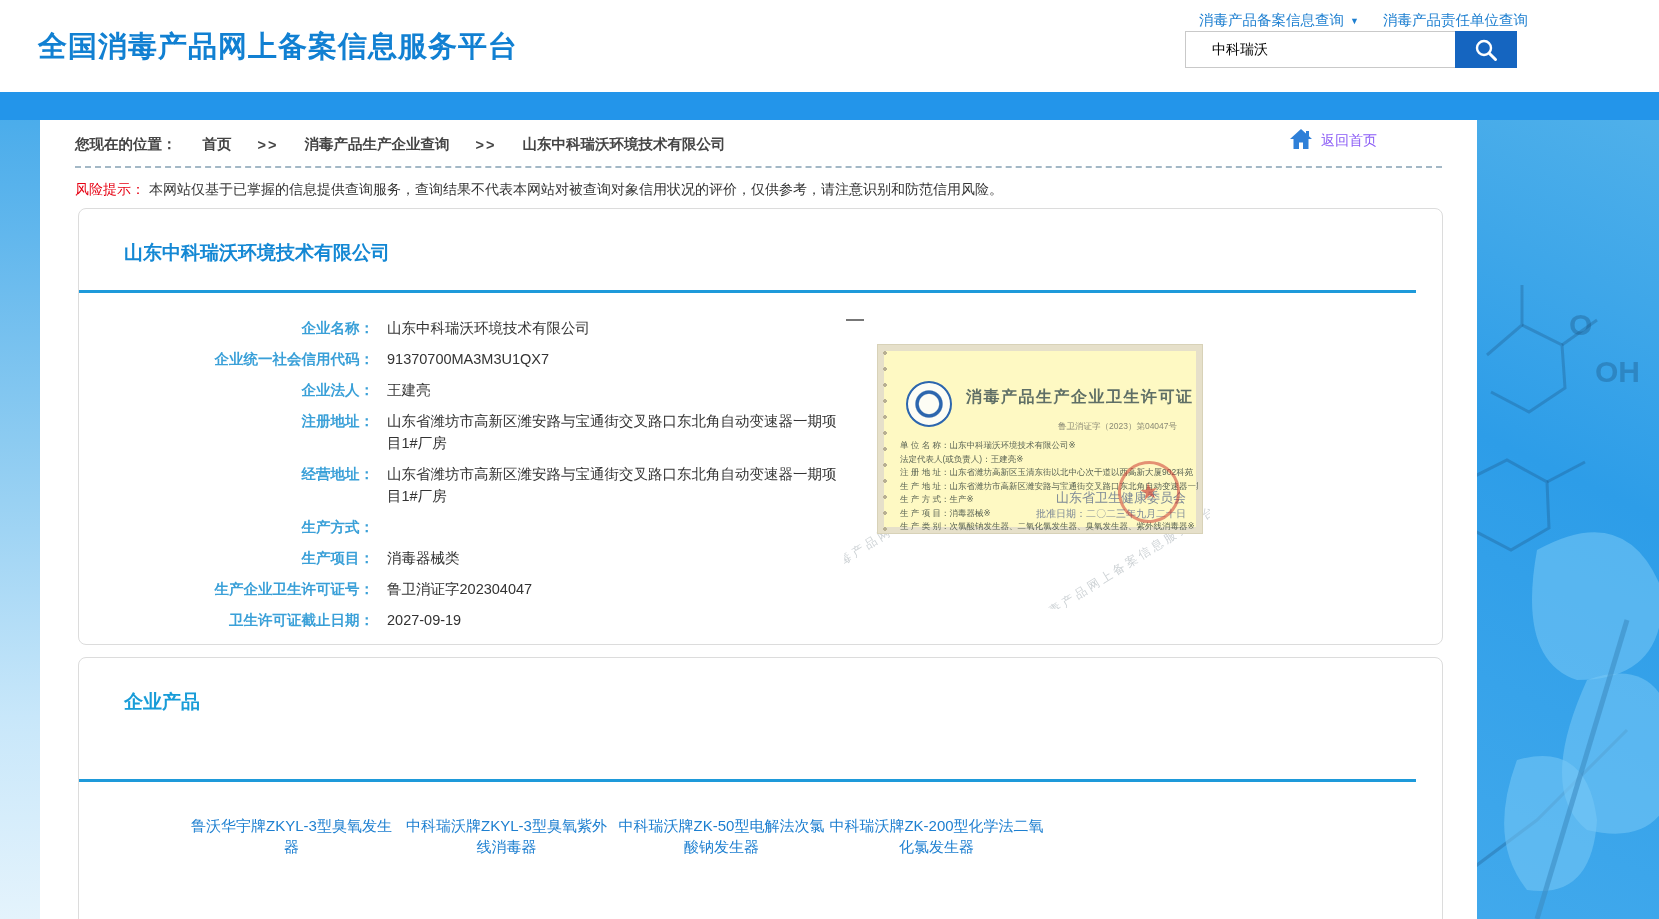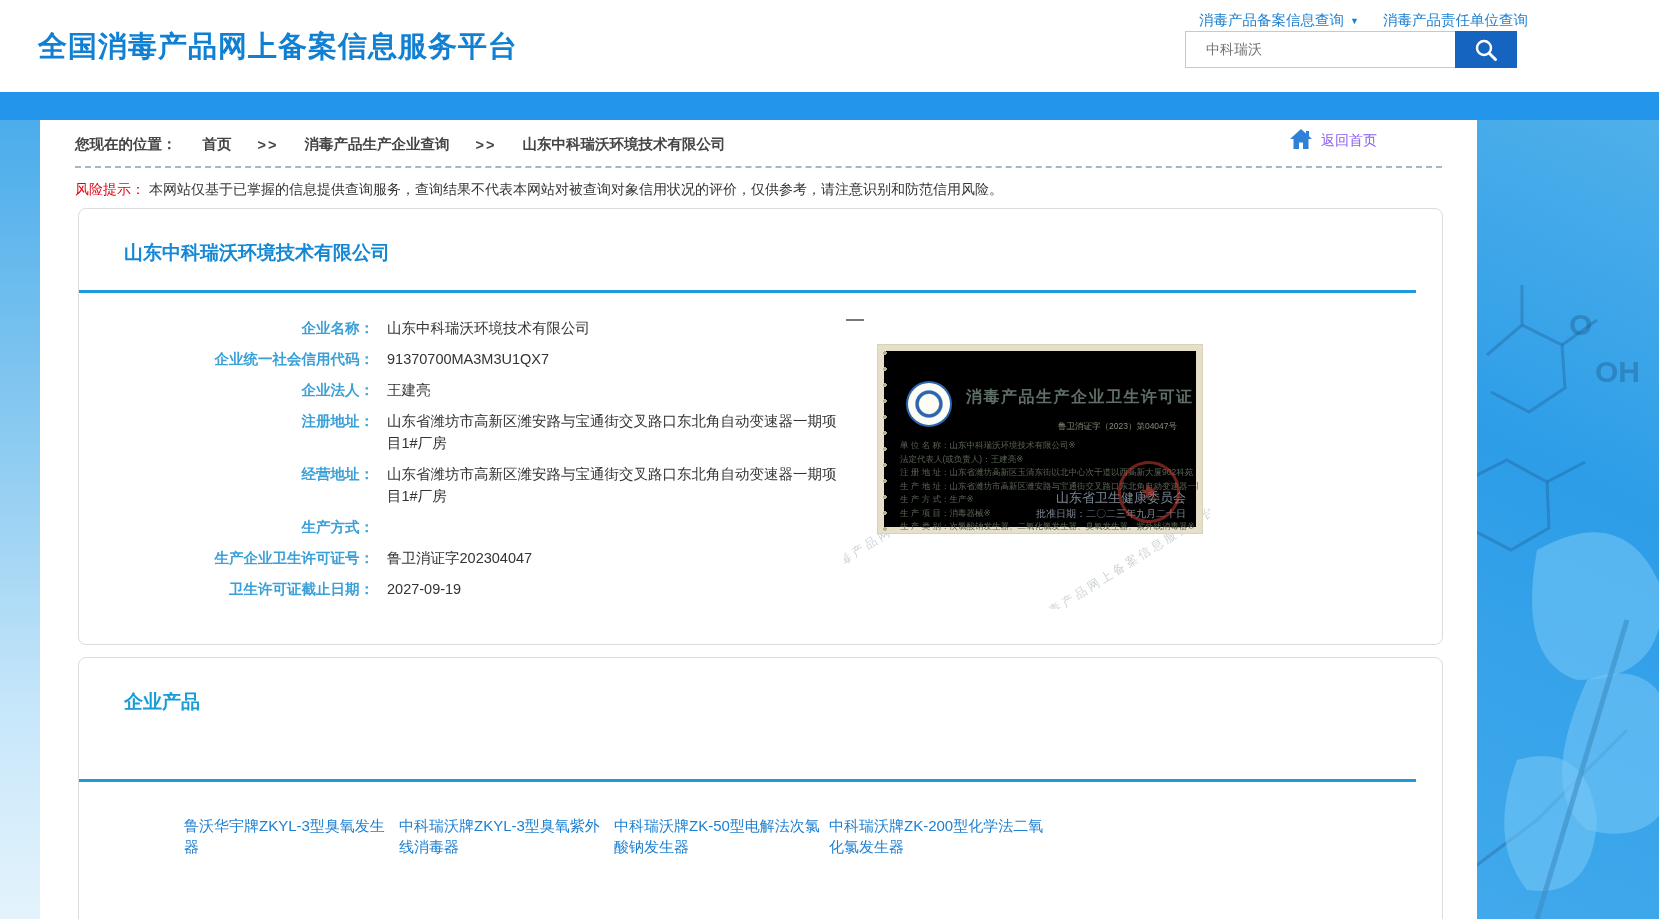--- a/index.html
+++ b/index.html
@@ -9,21 +9,21 @@
     font-family:"Liberation Sans","DejaVu Sans",sans-serif;
     background:linear-gradient(180deg,#34a2e9 0%,#57b2ec 20%,#8ccbf1 48%,#c8e7fa 78%,#e4f3fc 100%);
   }
   
   .header { position:absolute; top:0; left:0; width:100%; height:92px; background:#fff; z-index:5; }
   .site-title { position:absolute; left:38px; top:27px; font-size:29px; font-weight:bold; color:#1180d2; letter-spacing:1px; }
   .top-nav { position:absolute; top:11px; right:131px; display:flex; gap:24px; font-size:14.5px; color:#1d7fd0; }
   .top-nav a { color:#1d7fd0; text-decoration:none; cursor:pointer; display:flex; align-items:center; gap:6px; }
   .caret { font-size:9px; color:#1d7fd0; }
   .search-wrap { position:absolute; top:31px; right:142px; display:flex; height:37px; }
-  .search-input { width:270px; height:37px; border:1px solid #c9c9c9; border-right:none; padding:0 20px; font-size:14px; color:#737373; outline:none; font-family:inherit; }
+  .search-input { width:270px; height:37px; border:1px solid #c9c9c9; border-right:none; padding:0 26px; font-size:14px; color:#000000; outline:none; font-family:inherit; }
   .search-btn { width:62px; height:37px; background:#1565c0; border:none; cursor:pointer; display:flex; align-items:center; justify-content:center; }
   
   .banner { position:absolute; top:92px; left:0; width:100%; height:28px; background:#2395ea; z-index:2; }
   
   .bg-right { position:absolute; top:120px; right:0; width:182px; height:799px; z-index:1;
     background:linear-gradient(205deg,#4fb0ea 0%,#2d9de8 45%,#41a9ec 100%); }
   
   .container { position:absolute; top:120px; left:40px; width:1437px; height:799px; background:#fff; z-index:3; }
   .breadcrumb { position:absolute; top:15px; left:35px; font-size:14.5px; font-weight:bold; color:#444; display:flex; gap:26px; align-items:center; }
   .breadcrumb .bc-link { cursor:pointer; }
@@ -43,42 +43,42 @@
   
   .fields { padding-top:24px; }
   .field-row { display:flex; margin-bottom:9px; line-height:22px; font-size:14.5px; }
   .field-label { width:295px; text-align:right; color:#3aa0d8; font-weight:bold; flex:0 0 295px; }
   .field-value { margin-left:13px; color:#333; max-width:458px; }
   
   .cert-wrap { position:absolute; left:765px; top:105px; width:366px; height:295px; background:#fff; overflow:hidden; }
   .cert-dash { position:absolute; left:2px; top:5px; width:18px; height:2px; background:#777; }
   .watermark { position:absolute; font-size:12px; color:rgba(100,115,125,.32); transform:rotate(-32deg); white-space:nowrap; letter-spacing:3px; pointer-events:none; }
   .wm1 { left:-60px; top:200px; } .wm2 { left:40px; top:110px; } .wm3 { left:150px; top:250px; }
-  .cert { position:absolute; left:33px; top:30px; width:326px; height:190px; background:#000000;
+  .cert { position:absolute; left:33px; top:30px; width:326px; height:190px; background:#fef9c3;
     border:1px solid #d8d2b8; box-shadow:inset 0 0 0 6px #e6e0ca; overflow:hidden; }
   .cert-perf { position:absolute; left:3px; top:0; bottom:0; width:8px;
     background:repeating-radial-gradient(circle at 4px 8px, #b8b093 0 1.6px, transparent 2px 16px); background-size:8px 16px; }
   .cert-emblem { position:absolute; left:28px; top:36px; width:46px; height:46px; border-radius:50%;
     background:radial-gradient(circle, #fdfdf5 0 32%, #2c66ae 36% 44%, #fdfdf5 48% 70%, #2c66ae 74%); border:2px solid #2c66ae; }
   .cert-title { position:absolute; left:88px; top:42px; font-family:"Liberation Serif","DejaVu Serif",serif;
     font-size:16px; font-weight:bold; color:#5f6f66; letter-spacing:1.5px; white-space:nowrap; }
   .cert-number { position:absolute; top:76px; left:180px; font-size:8.5px; color:#8a8a76; white-space:nowrap; }
   .cert-lines { position:absolute; left:22px; top:94px; right:4px; font-size:8.5px; color:#5a6455; line-height:13.5px; }
   .cert-line { white-space:nowrap; overflow:hidden; }
   .cert-fine { margin-top:3px; }
   .cert-fine div { height:4px; margin:2px 0 0 2px; background:rgba(120,128,105,.35); }
   .cert-fine .f1 { width:92%; } .cert-fine .f2 { width:38%; }
   .cert-issuer { position:absolute; right:16px; bottom:26px; font-size:13px; color:#7c8896; }
   .cert-date { position:absolute; right:16px; bottom:12px; font-size:10px; color:#7c8896; }
   .cert-seal { position:absolute; right:22px; bottom:10px; width:62px; height:62px; border-radius:50%;
     border:3px solid rgba(205,60,50,.55); color:rgba(205,60,50,.65); font-size:22px;
     display:flex; align-items:center; justify-content:center; transform:rotate(-8deg); }
   
   .products-grid { margin-top:33px; padding-left:105px; display:grid; grid-template-columns:repeat(4,215px); row-gap:16px; }
-  .product-link { font-size:15px; color:#1d7fd0; line-height:21px; cursor:pointer; text-decoration:none; display:block; }
+  .product-link { font-size:15px; color:#1d7fd0; text-align:center; line-height:21px; cursor:pointer; text-decoration:none; display:block; }
 </style>
 </head>
 <body>
 
 <div class="header">
   <div class="site-title">全国消毒产品网上备案信息服务平台</div>
   <div class="top-nav">
     <a>
       <span>消毒产品备案信息查询</span>
       <span class="caret">▼</span>
@@ -167,20 +167,24 @@
         <span class="field-label">注册地址：</span>
         <span class="field-value">山东省潍坊市高新区潍安路与宝通街交叉路口东北角自动变速器一期项目1#厂房</span>
       </div>
       <div class="field-row">
         <span class="field-label">经营地址：</span>
         <span class="field-value">山东省潍坊市高新区潍安路与宝通街交叉路口东北角自动变速器一期项目1#厂房</span>
       </div>
       <div class="field-row">
         <span class="field-label">生产方式：</span>
         <span class="field-value"></span>
+      </div>
+      <div class="field-row">
+        <span class="field-label">生产项目：</span>
+        <span class="field-value">消毒器械类</span>
       </div>
       <div class="field-row">
         <span class="field-label">生产企业卫生许可证号：</span>
         <span class="field-value">鲁卫消证字202304047</span>
       </div>
       <div class="field-row">
         <span class="field-label">卫生许可证截止日期：</span>
         <span class="field-value">2027-09-19</span>
       </div>
     </div>

